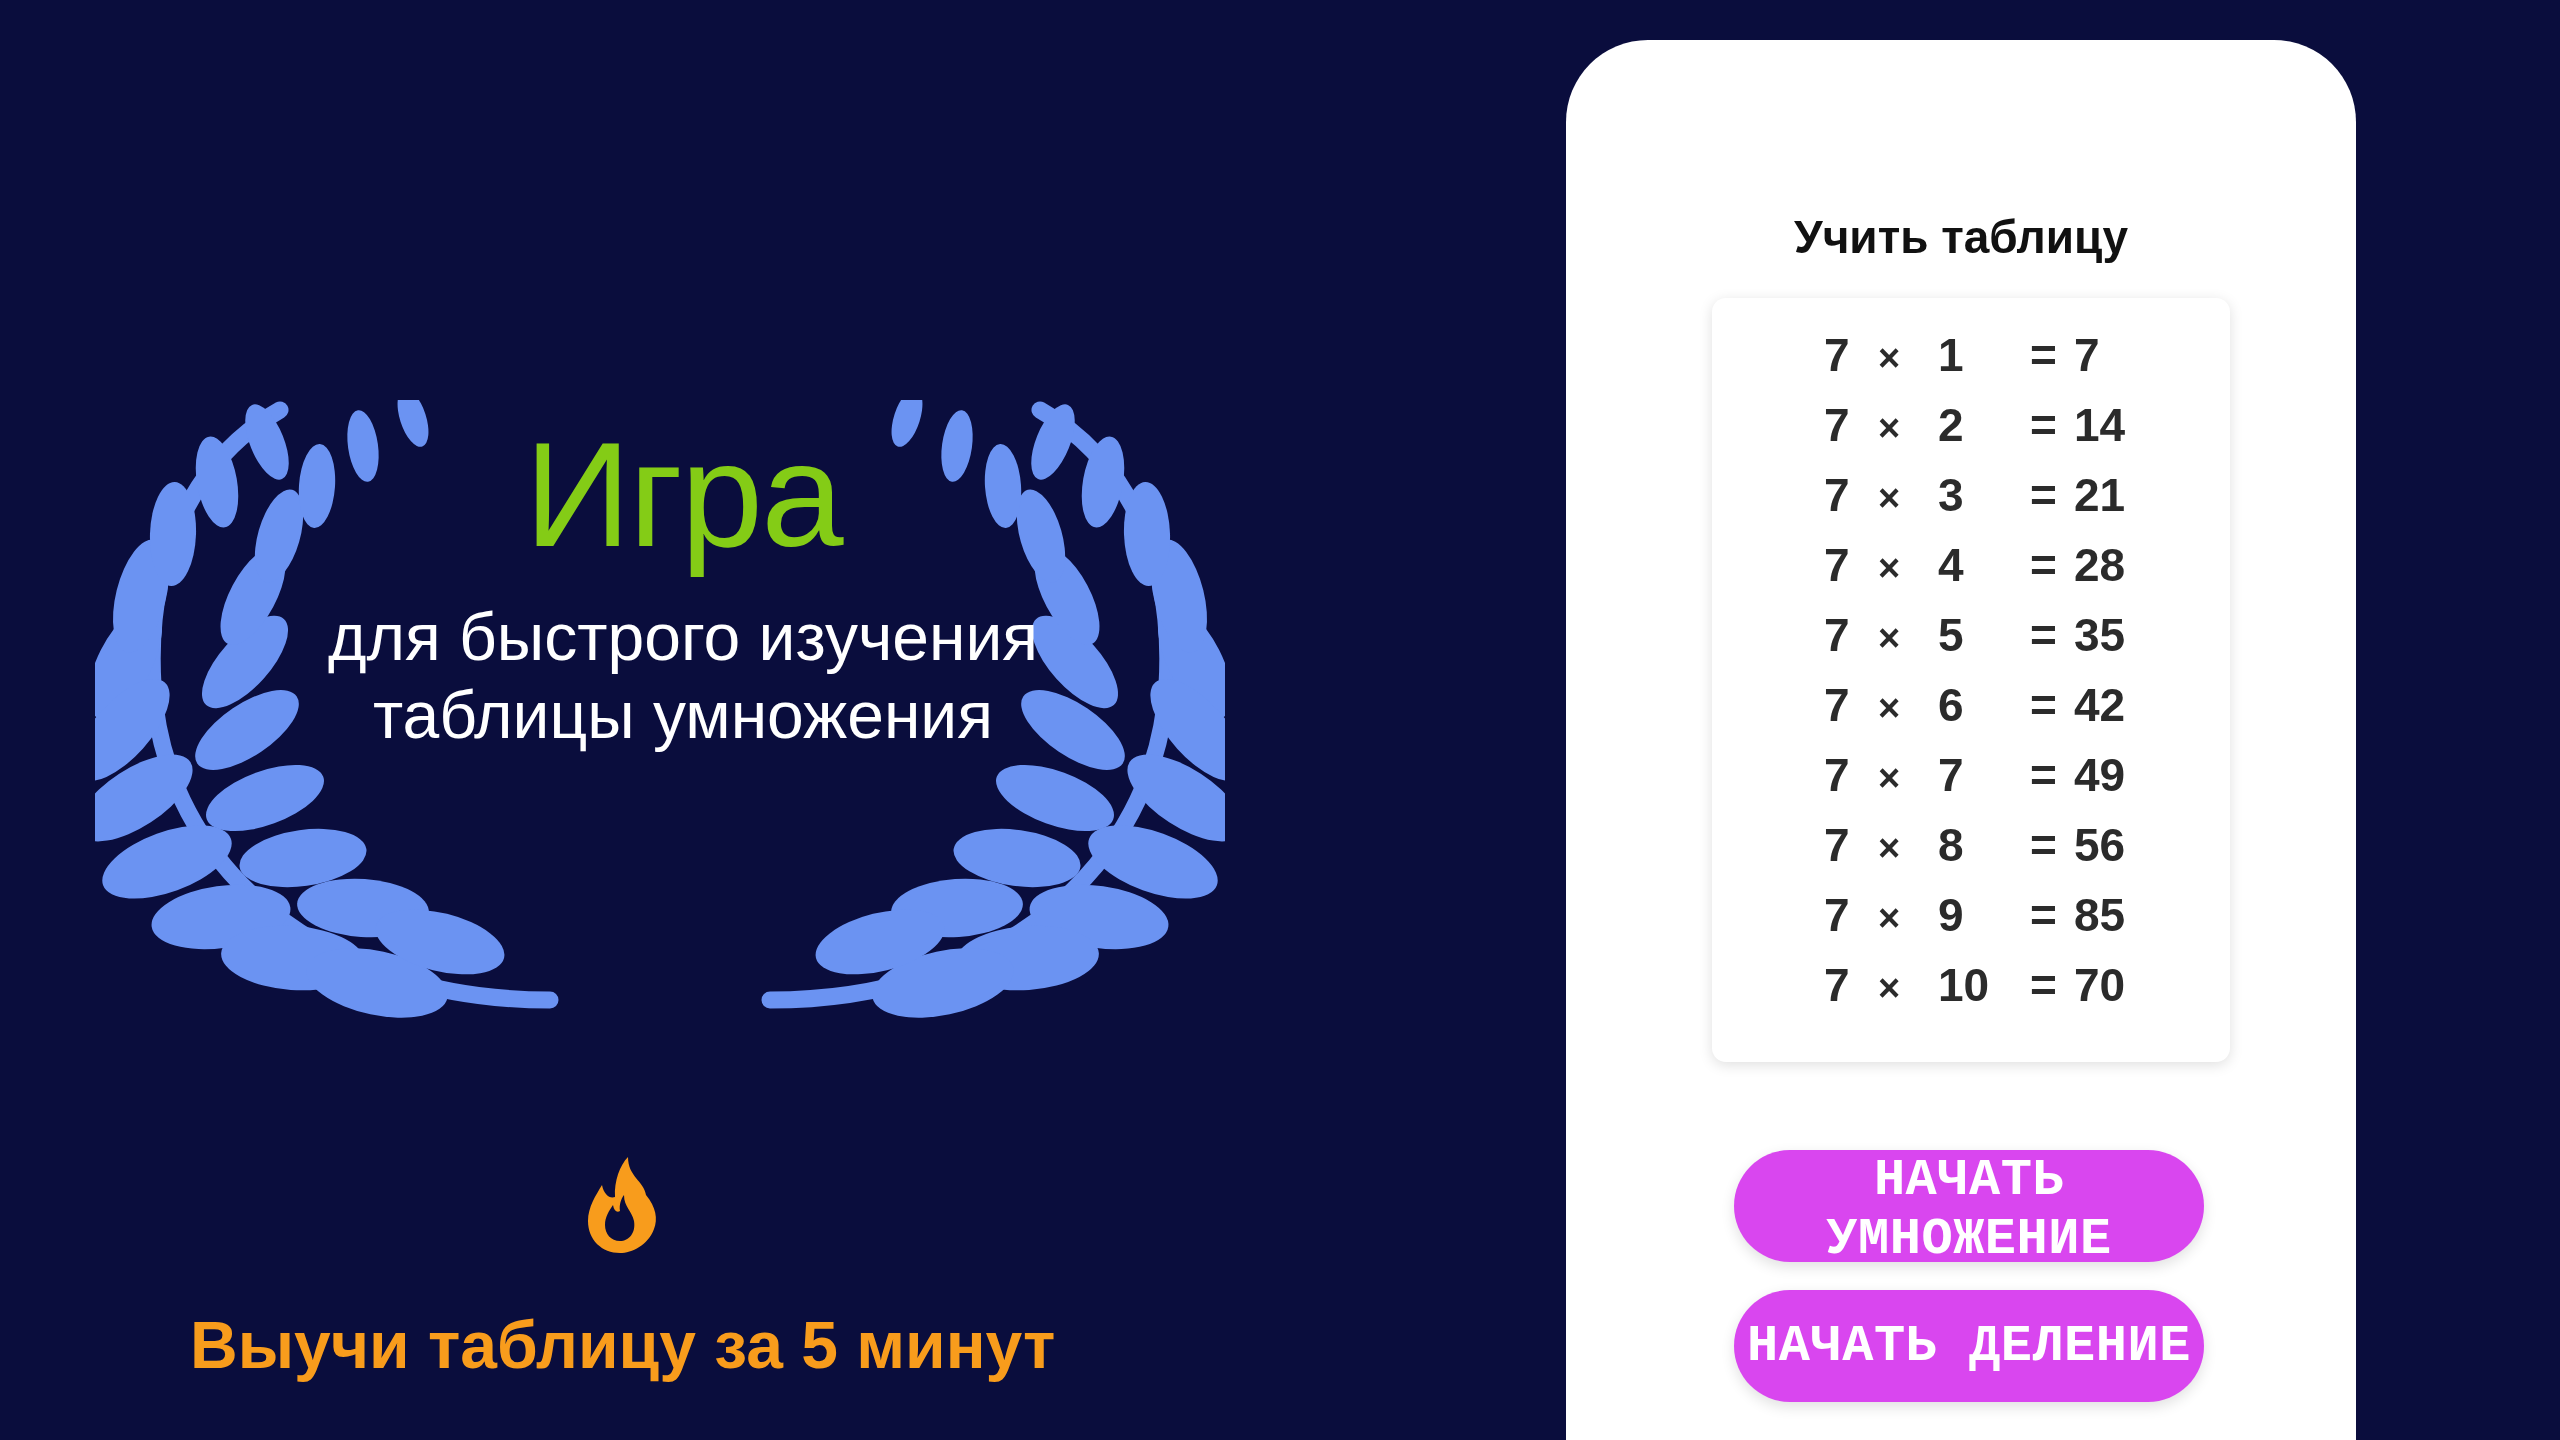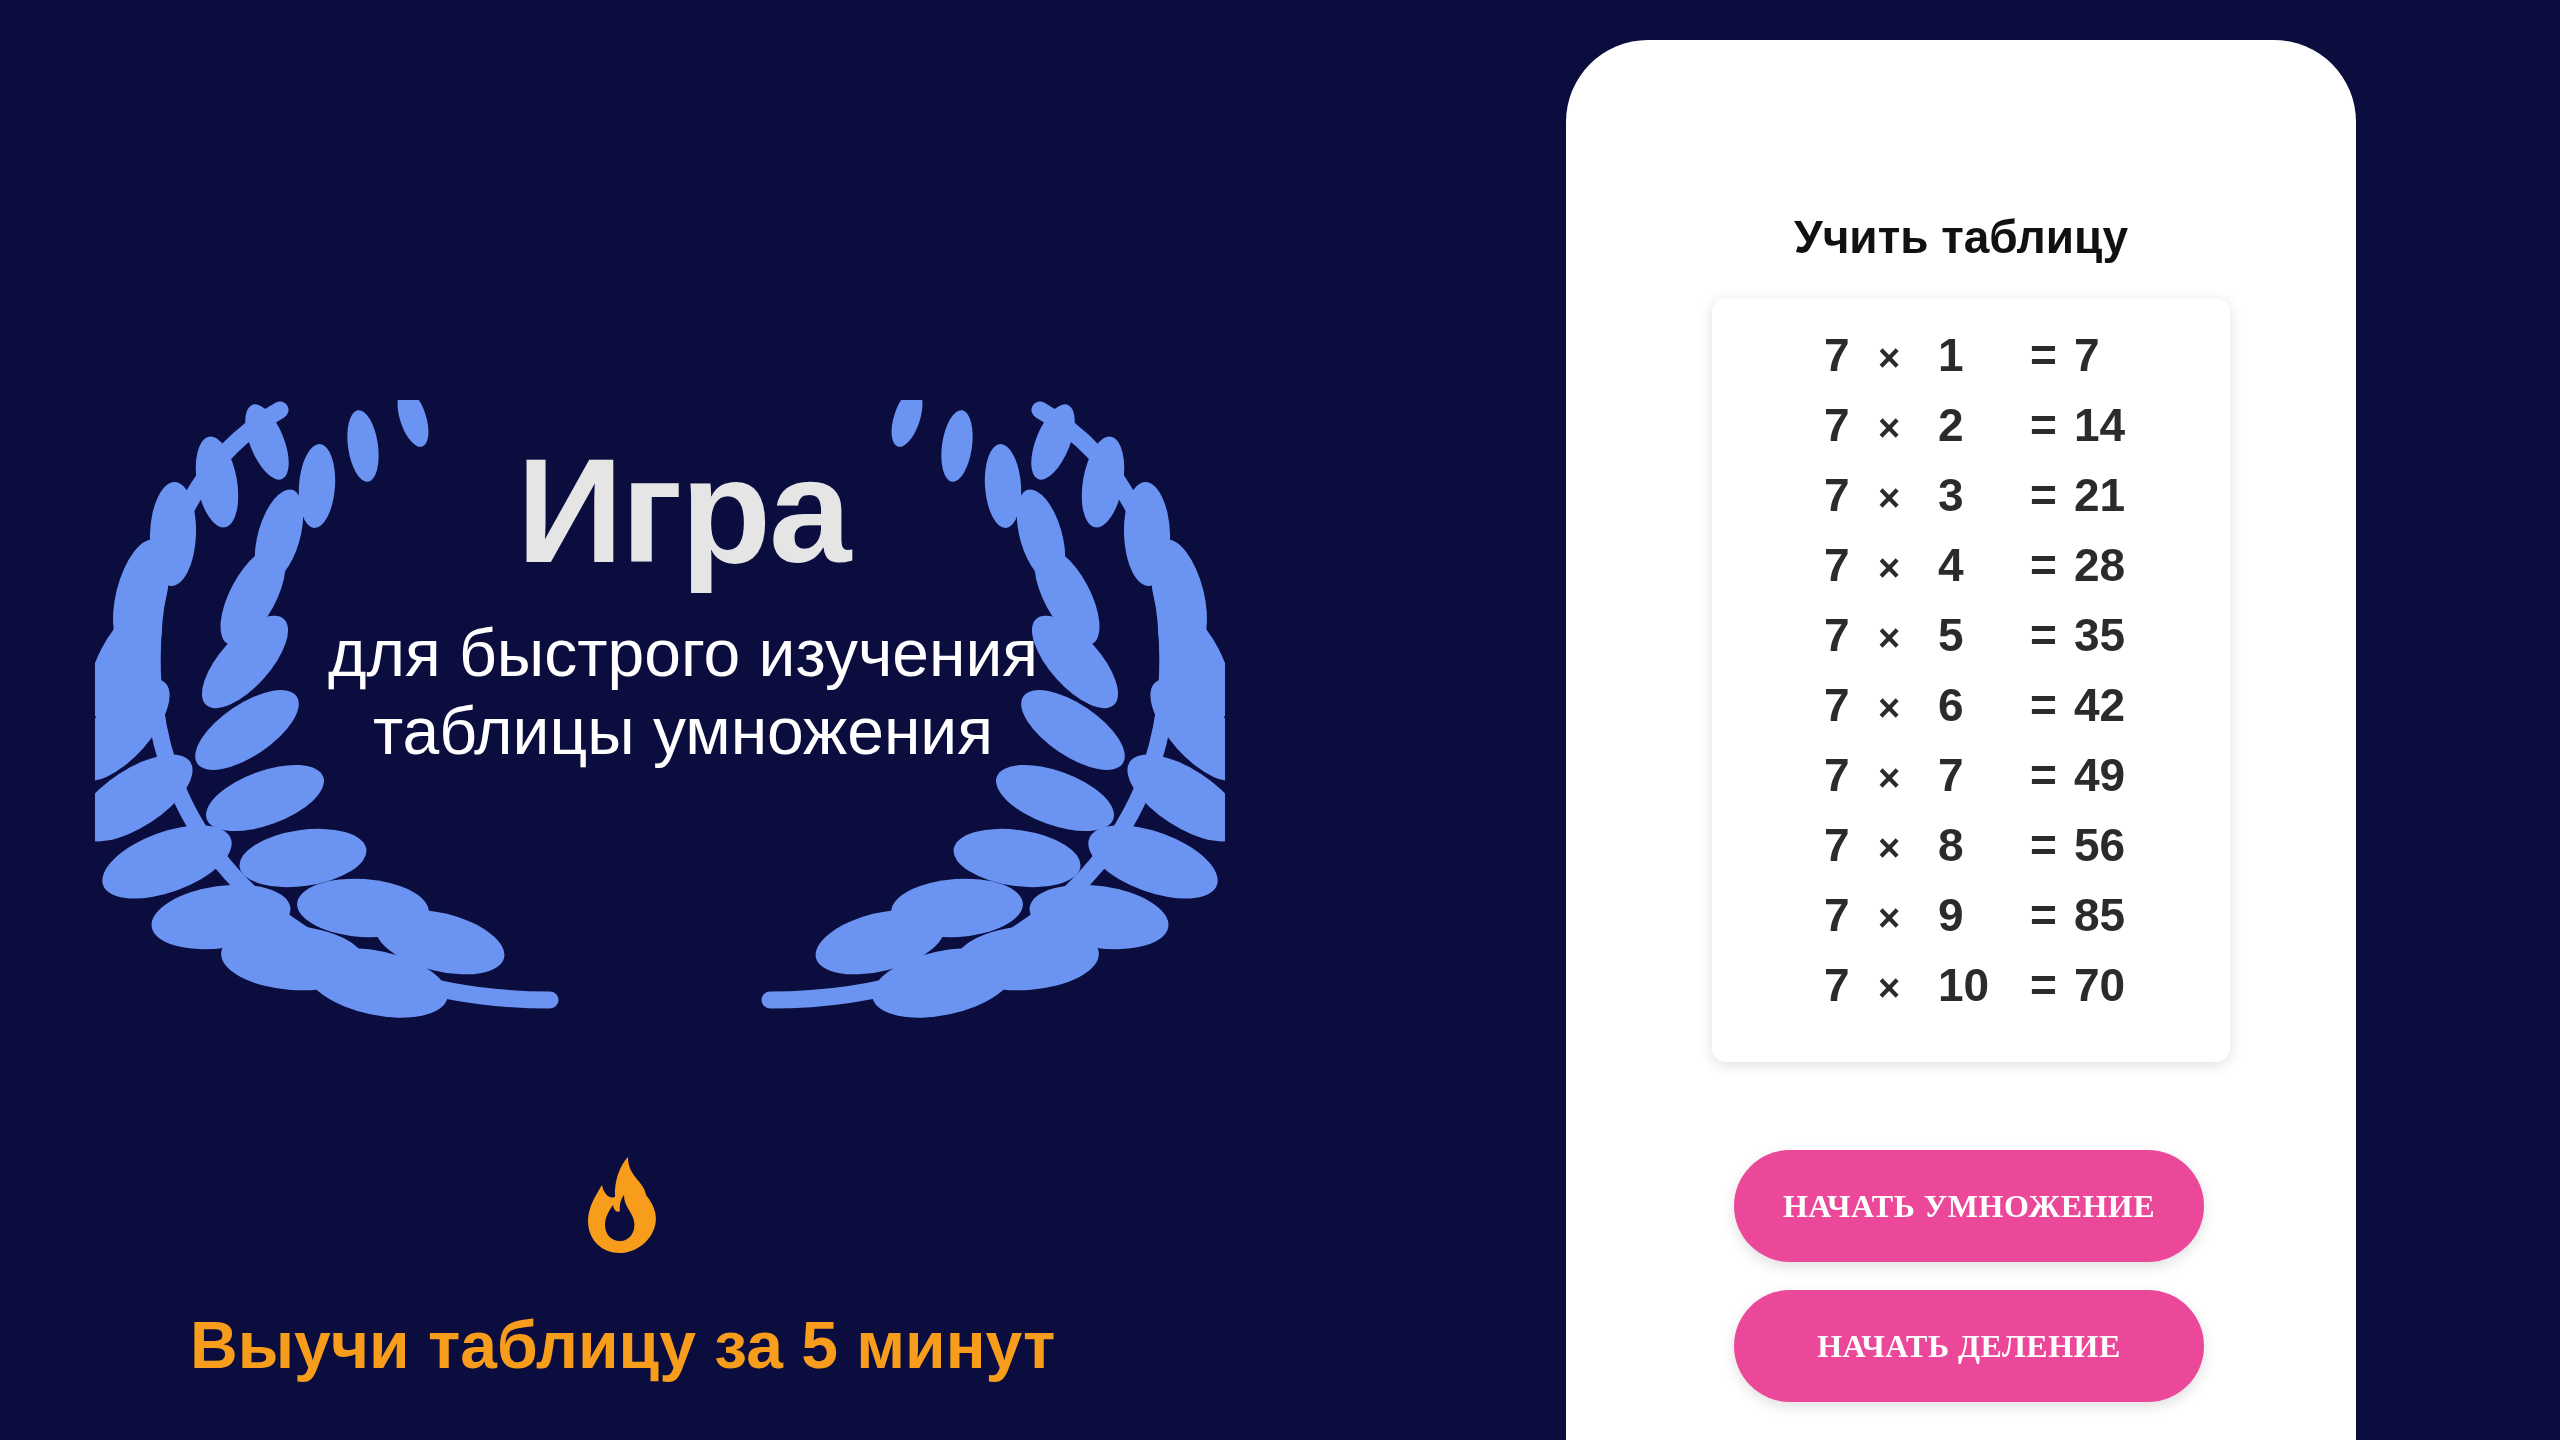--- a/index.html
+++ b/index.html
@@ -34,25 +34,25 @@
 
   #hero-block {
     position: absolute;
     left: 0;
     top: 420px;
     width: 1366px;
     text-align: center;
   }
   #hero-title {
     font-size: 148px;
-    font-weight: bold;
-    color: #e5e5e5;
+    font-weight: normal;
+    color: #84cc16;
     line-height: 1.0;
     letter-spacing: -2px;
-    margin: 17px;
+    margin: 1px;
   }
   #hero-sub {
     margin-top: 30px;
     font-size: 66px;
     font-weight: normal;
     color: #ffffff;
     line-height: 1.18;
   }
   .sub-line { display: block; }
 
@@ -130,24 +130,24 @@
   .cell-eq  { width: 44px; text-align: left; }
   .cell-res { text-align: left; }
 
   .phone-btn {
     position: absolute;
     left: 168px;
     width: 470px;
     height: 112px;
     border: none;
     border-radius: 56px;
-    background: #ec4899;
+    background: #d946ef;
     color: #ffffff;
-    font-family: Liberation Serif, serif;
-    font-size: 32px;
+    font-family: Liberation Mono, monospace;
+    font-size: 52px;
     font-weight: bold;
     letter-spacing: 0.5px;
     box-shadow: 0 5px 14px rgba(0,0,0,0.12);
     cursor: pointer;
   }
   #btn-multiply { top: 1110px; }
   #btn-divide   { top: 1250px; }
 </style>
 </head>
 <body>

